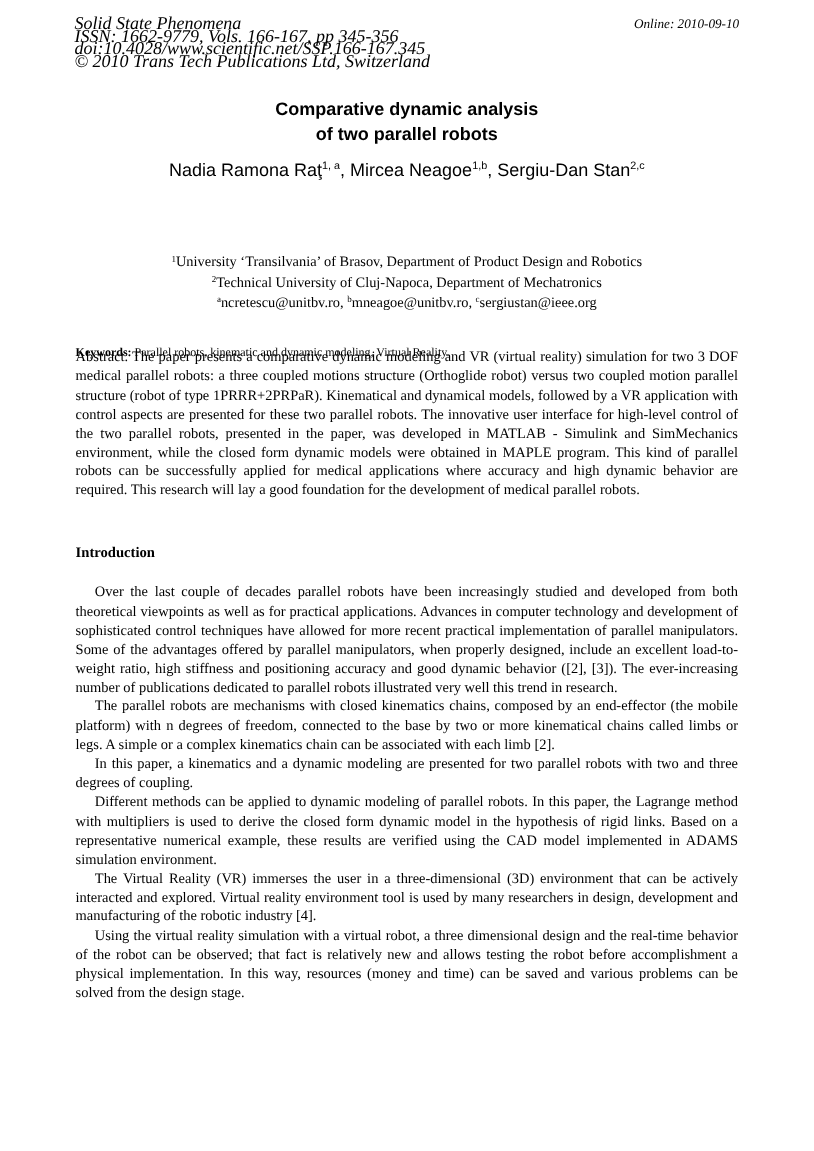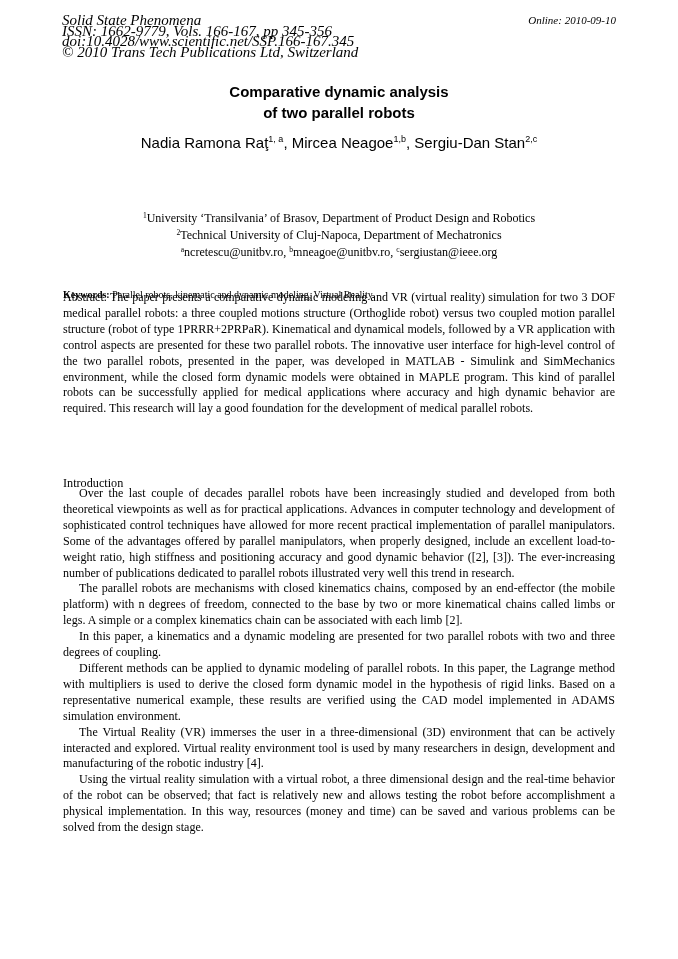--- a/index.html
+++ b/index.html
@@ -35,22 +35,22 @@
     font-family: Liberation Serif, serif; font-size: 10px; line-height: 14px; margin-top: 34px;
   }
   .keywords b { font-weight: bold; }
   .body-text {
     font-family: "Liberation Serif", serif; font-size: 12.05px; line-height: 15.9px;
     text-align: justify;
   }
   .abstract { position: absolute; left: 63px; top: 290px; width: 552px; }
   .abstract b { font-weight: normal; }
   .section-heading {
-    position: absolute; left: 63px; top: 476px;
-    font-family: "Liberation Serif", serif; font-weight: normal; font-size: 12.2px;
+    position: absolute; left: 63px; top: 453px;
+    font-family: "Liberation Serif", serif; font-weight: bold; font-size: 12.2px;
   }
   .intro { position: absolute; left: 63px; top: 486px; width: 552px; }
   .intro p { margin: 0; text-indent: 16px; }
 </style>
 </head>
 <body>
 
 <div class="page">
 
   <div class="header-left">

